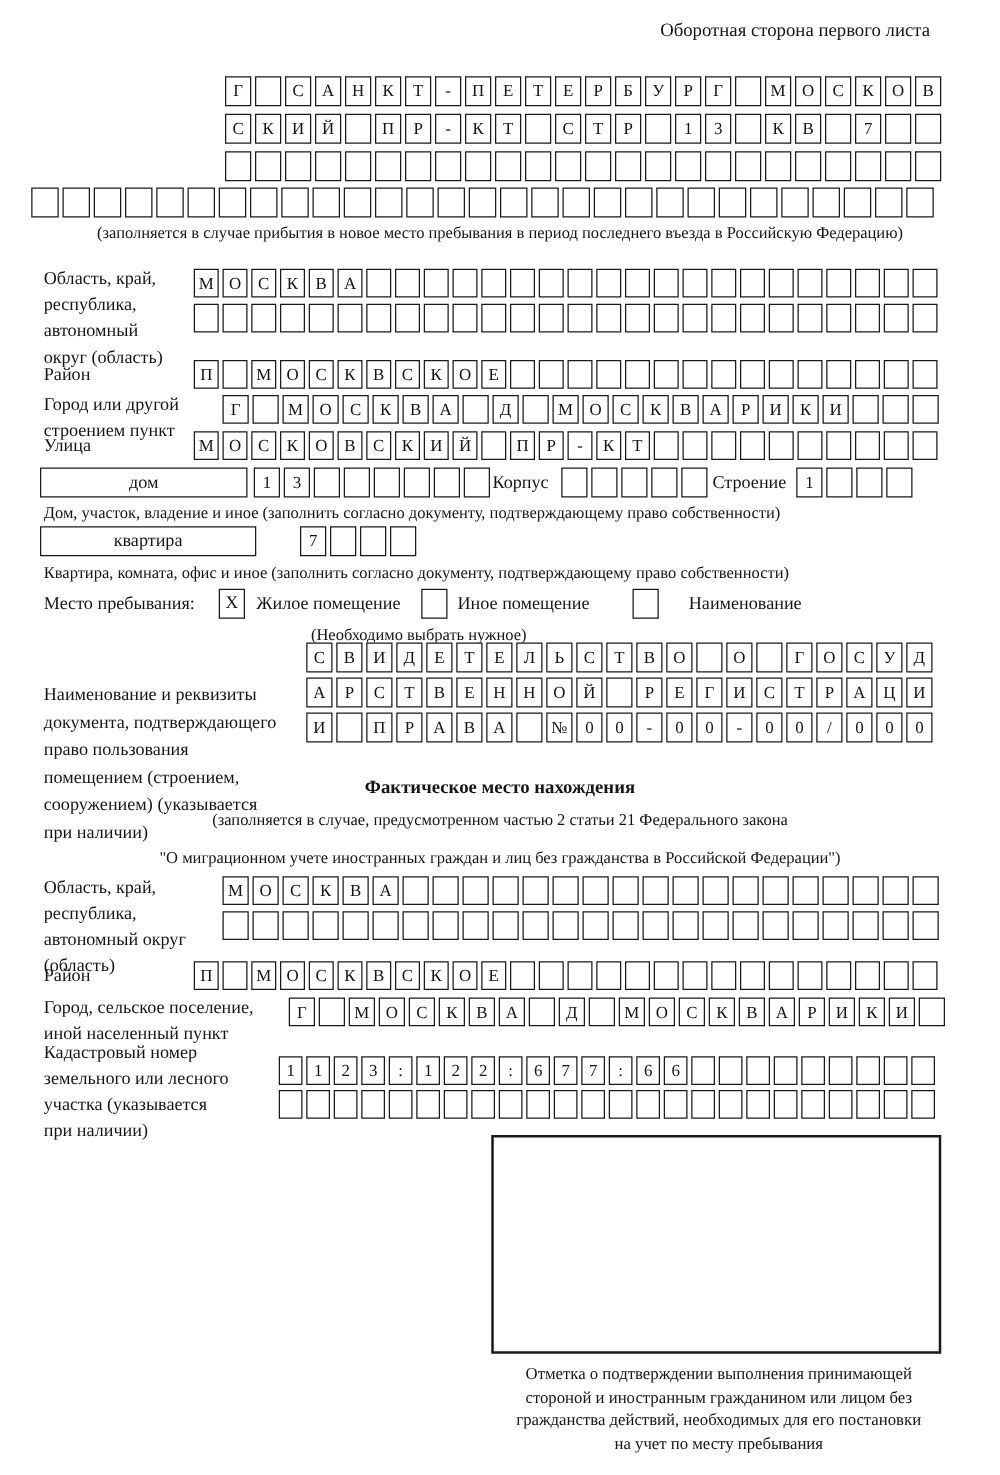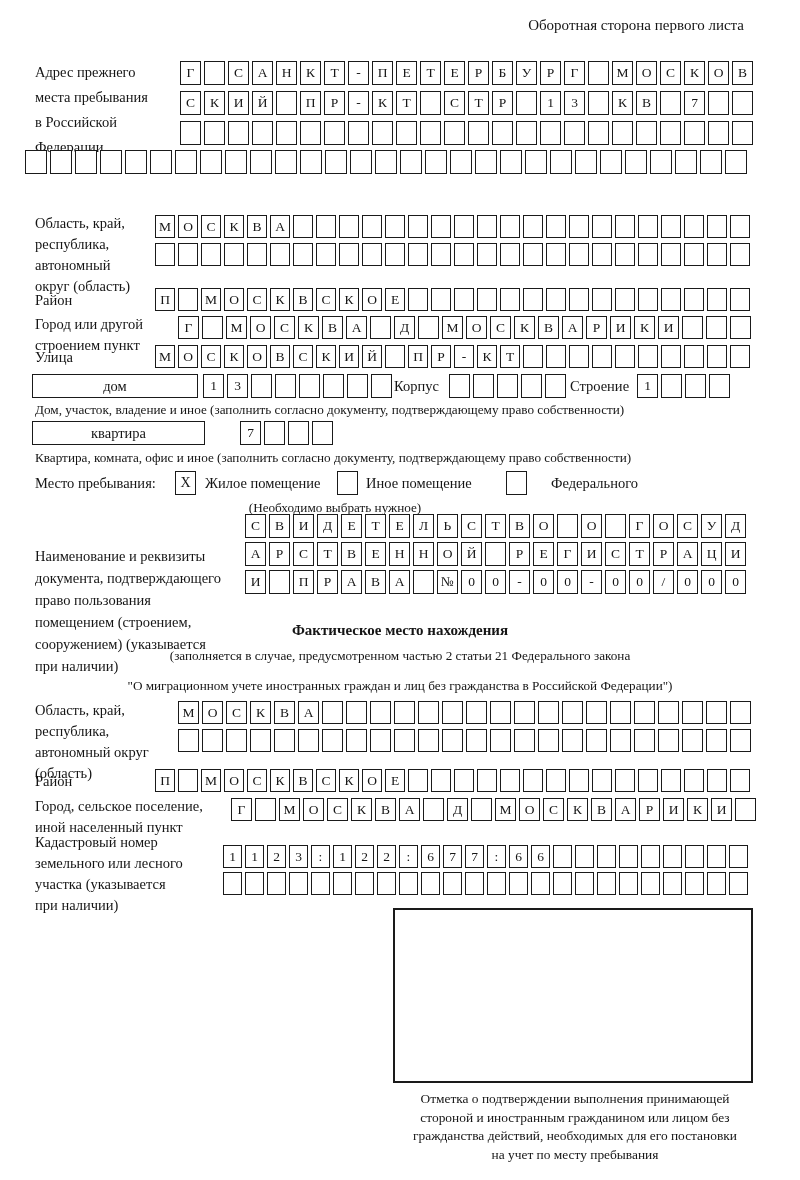--- a/index.html
+++ b/index.html
@@ -28,24 +28,20 @@
   .stamp{position:absolute;box-sizing:border-box;border:2px solid #1a1a1a;background:#fff;}
   .stamp-cap{position:absolute;font-size:13.4px;line-height:18.5px;text-align:center;white-space:pre-line;}
 </style>
 </head>
 <body>
 
 <div id="page">
 
   <div class="note-tr">Оборотная сторона первого листа</div>
 
-  <div class="lbl lh25" style="left:35px;top:60px;width:160px;">Адрес прежнего
-места пребывания
-в Российской
-Федерации</div>
   <div class="cells w21 h24" style="left:180px;top:61px;">
       <span class="cell">Г</span>
       <span class="cell"></span>
       <span class="cell">С</span>
       <span class="cell">А</span>
       <span class="cell">Н</span>
       <span class="cell">К</span>
       <span class="cell">Т</span>
       <span class="cell">-</span>
       <span class="cell">П</span>
@@ -141,20 +137,21 @@
       <span class="cell"></span>
       <span class="cell"></span>
       <span class="cell"></span>
       <span class="cell"></span>
       <span class="cell"></span>
       <span class="cell"></span>
       <span class="cell"></span>
       <span class="cell"></span>
       <span class="cell"></span>
     </div>
+  <div class="cap center" style="top:178px;">(заполняется в случае прибытия в новое место пребывания в период последнего въезда в Российскую Федерацию)</div>
 
 
   <div class="lbl" style="left:35px;top:213px;width:130px;">Область, край,
 республика,
 автономный
 округ (область)</div>
   <div class="cells w20 h23" style="left:155px;top:215px;">
       <span class="cell">М</span>
       <span class="cell">О</span>
       <span class="cell">С</span>
@@ -336,21 +333,21 @@
       <span class="cell"></span>
     </div>
   <div class="cap" style="left:35px;top:450px;">Квартира, комната, офис и иное (заполнить согласно документу, подтверждающему право собственности)</div>
 
   <div class="inline-lbl" style="left:35px;top:475px;">Место пребывания:</div>
   <div class="chk" style="left:175px;top:471px;">X</div>
   <div class="inline-lbl" style="left:205px;top:475px;">Жилое помещение</div>
   <div class="chk" style="left:337px;top:471px;"></div>
   <div class="inline-lbl" style="left:366px;top:475px;">Иное помещение</div>
   <div class="chk" style="left:506px;top:471px;"></div>
-  <div class="inline-lbl" style="left:551px;top:475px;">Федерального</div>
+  <div class="inline-lbl" style="left:551px;top:475px;">Наименование</div>
   <div class="cap" style="left:160px;top:500px;width:350px;text-align:center;">(Необходимо выбрать нужное)</div>
 
   <div class="lbl lh22" style="left:35px;top:513px;width:215px;">Наименование и реквизиты
 документа, подтверждающего
 право пользования
 помещением (строением,
 сооружением) (указывается
 при наличии)</div>
   <div class="cells w21 h24" style="left:245px;top:514px;">
       <span class="cell">С</span>

